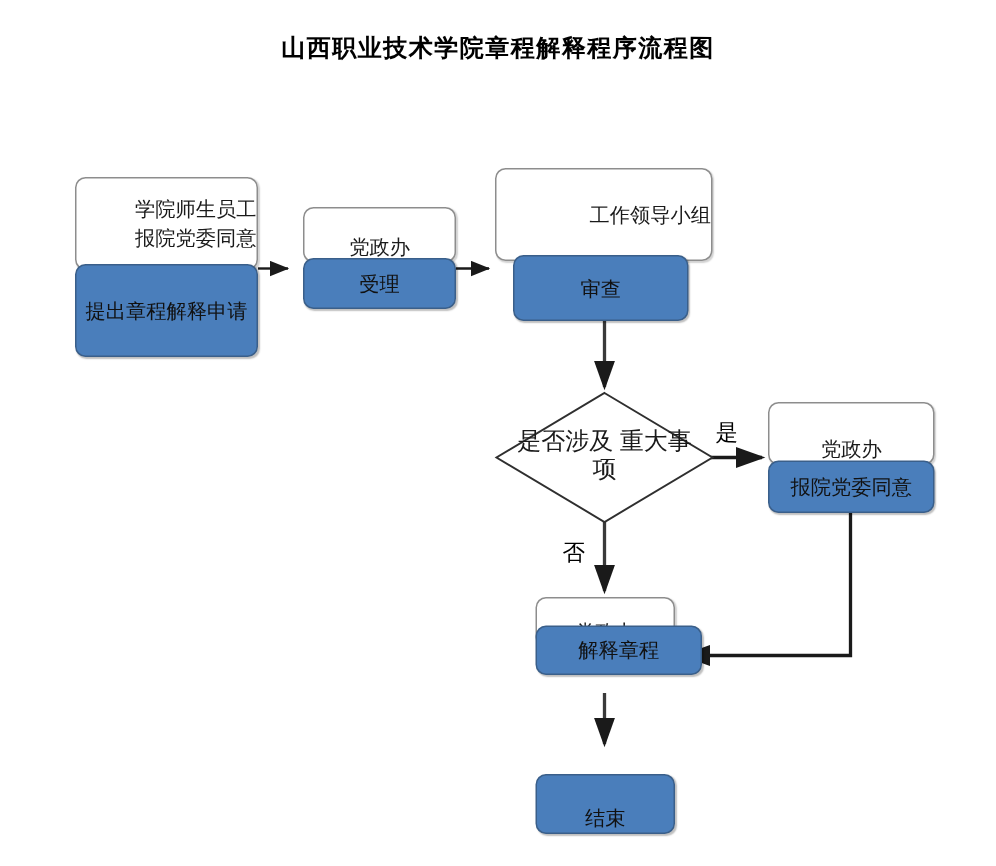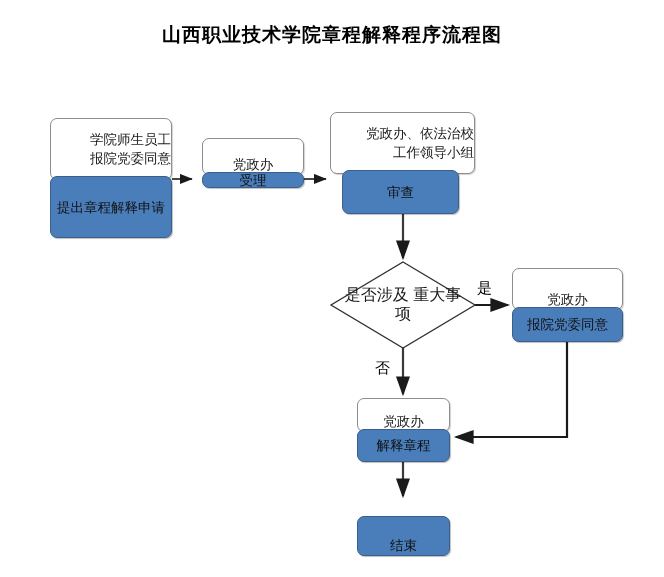--- a/index.html
+++ b/index.html
@@ -18,21 +18,21 @@
     overflow: hidden;
   }
   #title {
     position: absolute;
     left: 0;
     top: 22px;
     width: 664px;
     text-align: center;
     font-family: "Liberation Serif", "DejaVu Serif", serif;
     font-weight: bold;
-    font-size: 19px;
+    font-size: 16px;
     letter-spacing: 1px;
     color: #000000;
   }
   .node {
     position: absolute;
     box-sizing: border-box;
   }
   .cap {
     position: absolute;
     box-sizing: border-box;
@@ -129,28 +129,27 @@
     <div class="body-blue" style="left:0; top:58px; width:122px; height:62px; ">
       <span>提出章程解释</span>
       <span>申请</span>
     </div>
   </div>
 
   <div class="node" style="left:202px; top:138px; width:102px; height:68px;">
     <div class="cap" style="left:0; top:0; width:102px; height:37px;">
       <span>党政办</span>
     </div>
-    <div class="body-blue" style="left:0; top:34px; width:102px; height:16px;">
+    <div class="body-blue" style="left:0; top:34px; width:102px; height:34px;">
       <span>受理</span>
     </div>
   </div>
 
   <div class="node" style="left:330px; top:112px; width:145px; height:102px;">
     <div class="cap" style="left:0; top:0; width:145px; height:62px; flex-direction:column;">
-      <span>党政办、依法治校</span>
       <span>工作领导小组</span>
     </div>
     <div class="body-blue" style="left:12px; top:58px; width:117px; height:44px;">
       <span>审查</span>
     </div>
   </div>
 
   <div class="diamond-label" style="left:343px; top:285px; width:120px;">
     <span>是否涉及</span>
     <span>重大事项</span>
@@ -166,21 +165,21 @@
     </div>
     <div class="body-blue" style="left:0; top:39px; width:111px; height:35px;">
       <span>报院党委同意</span>
     </div>
   </div>
 
   <div class="node" style="left:357px; top:398px; width:93px; height:64px;">
     <div class="cap" style="left:0; top:0; width:93px; height:34px;">
       <span>党政办</span>
     </div>
-    <div class="body-blue" style="left:0; top:31px; width:93px; height:33px;">
+    <div class="body-blue" style="left:0; top:19px; width:111px; height:33px;">
       <span>解释章程</span>
     </div>
   </div>
 
   <div class="body-blue" style="left:357px; top:516px; width:93px; height:40px;align-items:flex-end;">
     <span>结束</span>
   </div>
 
 </div>
 

